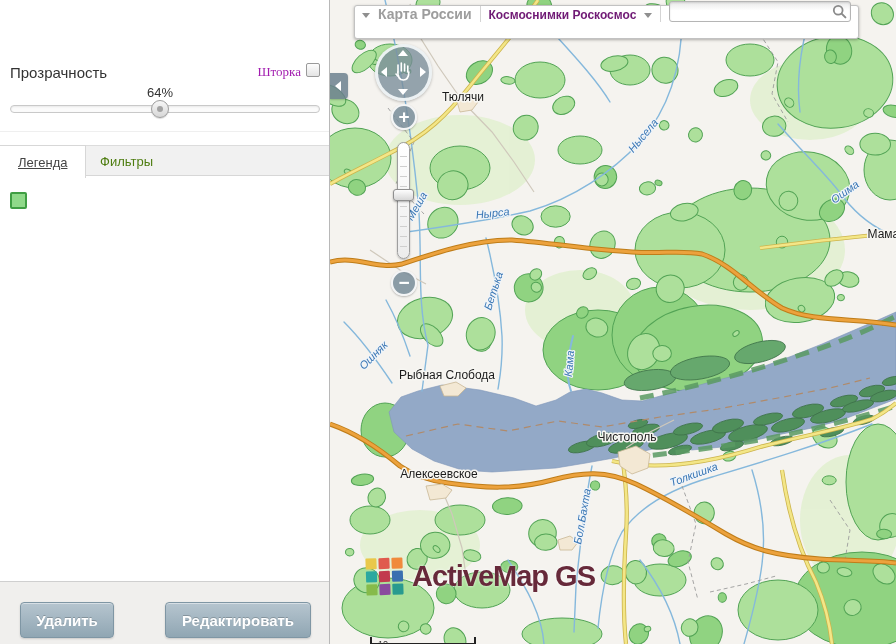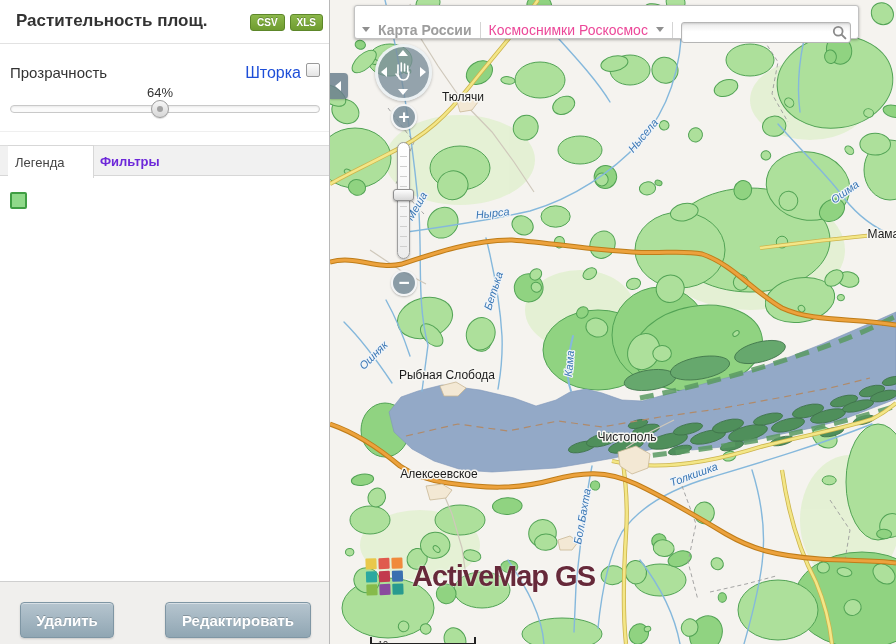--- a/index.html
+++ b/index.html
@@ -8,61 +8,61 @@
 
   
   .sidebar { position:absolute; left:0; top:0; width:330px; height:644px; background:#fff; border-right:1px solid #b8b8b8; }
   .panel-header { position:absolute; left:0; top:0; right:0; height:44px; border-bottom:1px solid #e2e2e2; background:#fff; }
   .panel-title { position:absolute; left:16px; top:11px; font-size:17px; font-weight:bold; color:#333; }
   .export-btns { position:absolute; right:6px; top:14px; display:flex; gap:5px; }
   .export-btn { display:inline-block; padding:2px 6px; font-size:10px; font-weight:bold; color:#fff;
     background:linear-gradient(#8cb84b,#6f9c30); border:1px solid #5d872a; border-radius:3px;
     text-shadow:0 -1px 0 rgba(0,0,0,.25); cursor:pointer; }
   .transp-label { position:absolute; left:10px; top:64px; font-size:15px; color:#333; }
-  .curtain-label { position:absolute; right:28px; top:64px; font-size:16px; color:#1d4ed8; }
+  .curtain-label { position:absolute; right:28px; top:64px; font-size:13px; color:#a21caf;font-family:Liberation Serif, serif; }
   .curtain-checkbox { position:absolute; right:9px; top:63px; width:14px; height:14px;
     border:1px solid #9a9a9a; border-radius:2px; background:linear-gradient(#fdfdfd,#e4e4e4); }
   .slider-value { position:absolute; left:160px; top:85px; transform:translateX(-50%); font-size:13px; color:#333; }
   .slider-track { position:absolute; left:10px; top:105px; width:310px; height:8px; border:1px solid #c9c9c9;
     border-radius:5px; background:#fbfbfb; box-shadow:inset 0 1px 2px rgba(0,0,0,.08); }
   .slider-thumb { position:absolute; left:151px; top:100px; width:18px; height:18px; border-radius:50%;
     border:1px solid #9e9e9e; background:linear-gradient(#f7f7f7,#d7d7d7); box-shadow:0 1px 1px rgba(0,0,0,.15); }
   .slider-thumb::after { content:""; position:absolute; left:5px; top:5px; width:6px; height:6px; border-radius:50%; background:#a3a3a3; }
   .section-line { position:absolute; left:0; right:0; top:131px; height:1px; background:#efefef; }
 
   .tabs { position:absolute; left:0; right:0; top:145px; height:31px; background:#f1f1f1;
     border-top:1px solid #dcdcdc; border-bottom:1px solid #d7d7d7; }
-  .tab-active { position:absolute; left:8px; top:-1px; height:33px; width:86px; background:#fff;
-    border-top:1px solid #d7d7d7; border-right:1px solid #d7d7d7; display:flex; align-items:center; padding-left:7px;
-    font-size:13px; color:#444; cursor:pointer; }
-  .tab-plain { position:absolute; left:100px; top:0; height:31px; line-height:31px; font-size:13px; font-weight:bold; color:#6d28d9; cursor:pointer; }
+  .tab-active { position:absolute; left:0; top:-1px; height:33px; width:86px; background:#fff;
+    border-top:1px solid #d7d7d7; border-right:1px solid #d7d7d7; display:flex; align-items:center; padding-left:18px;
+    font-size:13px; color:#444; cursor:pointer;text-decoration:underline; }
+  .tab-plain { position:absolute; left:100px; top:0; height:31px; line-height:31px; font-size:13px; font-weight:normal; color:#4d7c0f; cursor:pointer; }
 
   .legend-swatch { position:absolute; left:10px; top:192px; width:17px; height:17px; border:2px solid #3f9e43; border-radius:2px; }
 
   .panel-footer { position:absolute; left:0; right:0; top:581px; bottom:0; background:#f0efed; border-top:1px solid #cfcfcf; }
   .gray-btn { position:absolute; top:20px; height:36px; color:#fff; font-weight:bold; font-size:15px;
     background:linear-gradient(#b6c5cf,#90a6b3); border:1px solid #7f96a4; border-radius:4px;
     box-shadow:inset 0 1px 0 rgba(255,255,255,.45), 0 1px 2px rgba(0,0,0,.15);
     text-shadow:0 -1px 0 rgba(0,0,0,.2); cursor:pointer; display:flex; align-items:center; justify-content:center; }
   .btn-delete { left:20px; width:94px; }
   .btn-edit { left:165px; width:146px; }
 
   
   .map { position:absolute; left:330px; top:0; width:566px; height:644px; overflow:hidden; background:#f5f3ef; }
   .map svg.basemap { position:absolute; left:0; top:0; }
 
   .town-label { font-size:12px; fill:#1b1b1b; paint-order:stroke; stroke:#f7f6f2; stroke-width:3px; stroke-linejoin:round; }
   .river-label { font-size:11px; font-style:italic; fill:#3a77b5; paint-order:stroke; stroke:#f0f4f8; stroke-width:2.5px; stroke-linejoin:round; }
 
   .map-toolbar { position:absolute; left:24px; top:5px; width:505px; height:28px; background:#fff;
     border:1px solid #c2c2c2; border-radius:3px; box-shadow:0 1px 3px rgba(0,0,0,.3);
-    display:flex; align-items:flex-start; padding:16px 7px; gap:8px; }
+    display:flex; align-items:flex-end; padding:16px 7px; gap:8px; }
   .caret-down { width:0; height:0; border:4px solid transparent; border-top:5px solid #8f8f8f; margin-top:5px; cursor:pointer; }
   .layer-base { color:#9d9d9d; font-weight:bold; font-size:14px; white-space:nowrap; cursor:pointer; }
-  .layer-active { color:#ec4899; font-weight:normal; font-size:14px; white-space:nowrap; cursor:pointer; }
+  .layer-active { color:#701a75; font-weight:bold; font-size:12px; white-space:nowrap; cursor:pointer; }
   .tb-divider { width:1px; height:16px; background:#d4d4d4; }
   .search-wrap { flex:1; position:relative; height:21px; }
   .search-input { width:100%; height:100%; border:1px solid #b5b5b5; border-radius:3px;
     background:linear-gradient(#e9e9e9,#ffffff 45%); padding:0 22px 0 6px; font-size:12px;
     font-family:"Liberation Sans",sans-serif; box-shadow:inset 0 1px 2px rgba(0,0,0,.12); outline:none; }
   .search-icon { position:absolute; right:4px; top:3px; width:15px; height:15px; cursor:pointer; }
 
   .collapse-btn { position:absolute; left:0; top:73px; width:18px; height:26px;
     background:rgba(108,128,142,.85); border-radius:0 4px 4px 0; cursor:pointer; box-shadow:0 1px 2px rgba(0,0,0,.2); }
   .collapse-btn::after { content:""; position:absolute; left:5px; top:8px; width:0; height:0;
@@ -101,27 +101,20 @@
   .scale-bar { position:absolute; left:40px; bottom:-2px; width:106px; height:9px;
     border-left:2px solid #222; border-right:2px solid #222; border-bottom:3px solid #222; }
   .scale-text { position:absolute; left:6px; top:2px; font-size:9px; color:#333; }
 </style>
 </head>
 <body>
 
 <div class="stage">
 
   <div class="sidebar">
-    <div class="panel-header">
-      <div class="panel-title">Растительность площ.</div>
-      <div class="export-btns">
-        <span class="export-btn">CSV</span>
-        <span class="export-btn">XLS</span>
-      </div>
-    </div>
 
     <div class="transp-label">Прозрачность</div>
     <div class="curtain-label">Шторка</div>
     <div class="curtain-checkbox"></div>
     <div class="slider-value">64%</div>
     <div class="slider-track"></div>
     <div class="slider-thumb"></div>
     <div class="section-line"></div>
 
     <div class="tabs">

